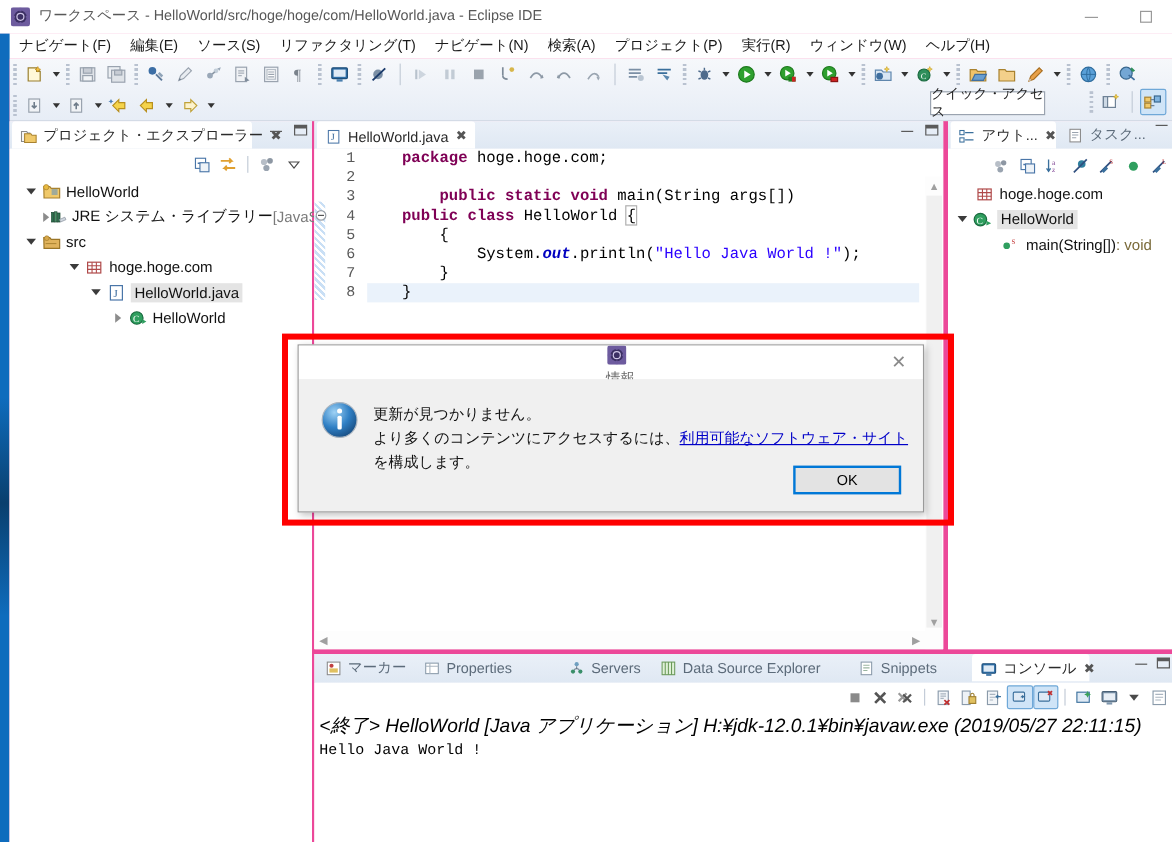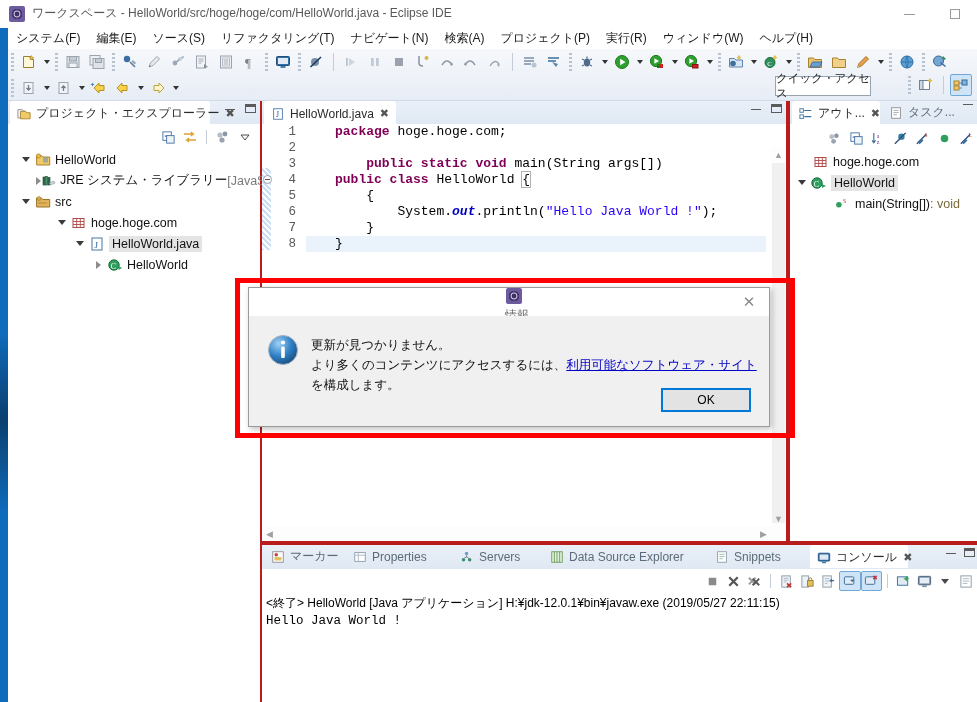--- a/index.html
+++ b/index.html
@@ -4,21 +4,21 @@
 <style>
   * { box-sizing: border-box; margin:0; padding:0; }
   html,body { width:977px; height:702px; overflow:hidden; }
   body {
     font-family: "Liberation Sans", sans-serif;
     font-size: 12px;
     background: #ffffff;
     color: #000;
     -webkit-font-smoothing: antialiased;
   }
-  #app { position:relative; width:977px; height:702px; background:#b91c1c; }
+  #app { position:relative; width:977px; height:702px; background:#ec4899; }
 
   
   .left-rail { position:absolute; left:0; top:28px; width:8px; height:674px;
     background: linear-gradient(to bottom,#0f6cbd 0%,#0f6cbd 45%,#0a3f6e 58%,#0f6cbd 72%,#0f6cbd 100%); }
 
   
   .titlebar { position:absolute; left:0; top:0; width:977px; height:28px; background:#ffffff;
      border-bottom:1px solid #ffffff; display:flex; align-items:center; }
   .title-icon { width:16px;height:16px;margin-left:9px;margin-right:7px;position:relative;flex:0 0 auto; }
   .title-text { font-size:12px; color:#585858; white-space:nowrap; }
@@ -109,21 +109,21 @@
   .vscroll .thumb { position:absolute; left:1px; right:1px; background:#f0f0f0; }
   .vscroll .arr { position:absolute; left:0; width:15px; height:15px; display:flex;
       align-items:center; justify-content:center; color:#a0a0a0; font-size:9px; }
   .hscroll { position:absolute; left:0; right:0; bottom:0; height:15px; background:#fdfdfd; }
   .hscroll .arr { position:absolute; top:0; width:15px; height:15px; display:flex;
       align-items:center; justify-content:center; color:#a0a0a0; font-size:9px; }
 
   
   .console-out { font-family:"Liberation Mono", monospace; font-size:12.5px;
       padding:4px 0 0 4px; color:#000; }
-  .console-head { font-family:"Liberation Sans", sans-serif; font-size:12px; }
+  .console-head { font-family:"Liberation Sans", sans-serif; font-size:16px;font-style:italic; }
 
   
   .redbox { position:absolute; left:235px; top:278px; width:560px; height:160px;
       border:5px solid #ff0000; background:transparent; z-index:50; }
   .dialog { position:absolute; left:248px; top:287px; width:522px; height:140px;
       background:#f0f0f0; border:1px solid #9a9a9a; box-shadow:2px 2px 6px rgba(0,0,0,.25); z-index:55; }
   .dlg-title { height:28px; background:#ffffff; display:flex; align-items:center;
       padding-left:9px; position:relative;flex-direction:column; }
   .dlg-title .dtxt { font-size:12px; color:#6b6b6b; margin-left:7px; }
   .dlg-close { position:absolute; right:0; top:0; width:40px; height:28px;
@@ -161,21 +161,21 @@
       <div class="wc">
           <div class="dash"></div>
         </div>
       <div class="wc">
           <div class="sq"></div>
         </div>
     </div>
   </div>
 
   <div class="menubar">
-    <div class="menu-item">システム(F)</div>
+    <div class="menu-item">ナビゲート(F)</div>
     <div class="menu-item">編集(E)</div>
     <div class="menu-item">ソース(S)</div>
     <div class="menu-item">リファクタリング(T)</div>
     <div class="menu-item">ナビゲート(N)</div>
     <div class="menu-item">検索(A)</div>
     <div class="menu-item">プロジェクト(P)</div>
     <div class="menu-item">実行(R)</div>
     <div class="menu-item">ウィンドウ(W)</div>
     <div class="menu-item">ヘルプ(H)</div>
   </div>
@@ -818,21 +818,21 @@
       </div>
       <div class="tab" style="left:84px; width:105px; color:#5c6b7a;align-items:center;">
         <span class="tab-icon">
           <svg width="14" height="14" viewBox="0 0 16 16">
             <rect x="2" y="3" width="12" height="10" fill="#fff" stroke="#8a9aaa"></rect>
             <path d="M2 6h12M6 3v10" stroke="#aab5c0"></path>
           </svg>
           </span>
         <span>Properties</span>
       </div>
-      <div class="tab" style="left:191px; width:88px; color:#5c6b7a;">
+      <div class="tab" style="left:191px; width:88px; color:#5c6b7a;justify-content:flex-end;">
         <span class="tab-icon">
           <svg width="14" height="14" viewBox="0 0 16 16">
             <circle cx="4" cy="11" r="2" fill="#3a8f6a"></circle>
               <circle cx="11" cy="11" r="2" fill="#3a8f6a"></circle>
             <circle cx="7.5" cy="4" r="2" fill="#6f9fc0"></circle>
             <path d="M7.5 6 v2 M5 9 l2.5-1 M10 9 L7.5 8" stroke="#6a7a8a"></path>
           </svg>
           </span>
         <span>Servers</span>
       </div>

